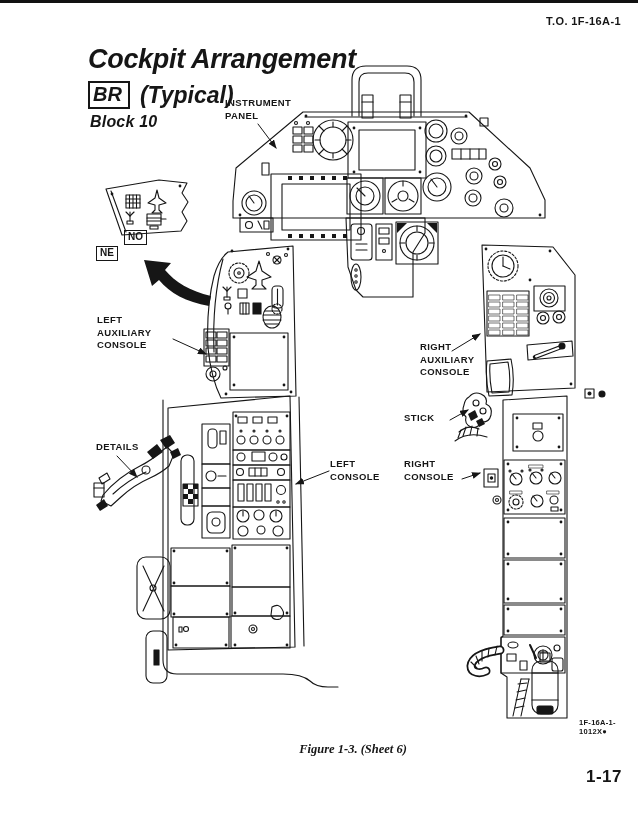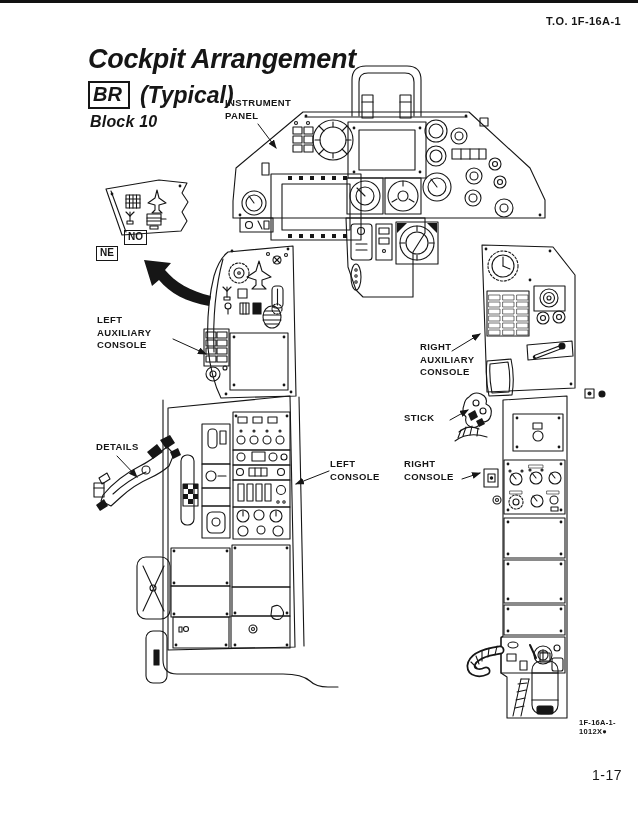--- a/index.html
+++ b/index.html
@@ -23,21 +23,21 @@
   .co-leftconsole{left:330px;top:458px;}
   .co-rightconsole{left:404px;top:458px;}
   .co-rightaux{left:420px;top:341px;}
   .co-stick{left:396px;top:412px;margin-left:8px;}
   .eff-badge{font-size:10px;font-weight:700;border:1.5px solid #161616;padding:0 3px;line-height:1.25;}
   .badge-ne{left:96px;top:246px;}
   .badge-no{left:124px;top:230px;}
   .note{left:295px;top:681px;font-size:9.6px;font-weight:600;letter-spacing:.2px;line-height:1.34;white-space:pre-line;width:190px;}
   .figure-code{left:552px;top:718px;font-size:7.5px;font-weight:600;letter-spacing:.3px;margin-left:27px;}
   .caption{left:248px;top:742px;width:210px;text-align:center;font-family:"Liberation Serif",serif;font-style:italic;font-weight:600;font-size:12.5px;}
-  .page-number{right:16px;top:767px;font-size:14px;font-weight:400;letter-spacing:.5px;}
+  .page-number{right:16px;top:767px;font-size:17px;font-weight:700;letter-spacing:.5px;}
   svg{position:absolute;left:0;top:0;}
 </style>
 </head>
 <body>
 
 <div class="page">
 
   <div class="abs page-edge"></div>
 
   <svg width="638" height="830" viewBox="0 0 638 830">
@@ -571,14 +571,15 @@
   <div class="abs callout co-leftconsole">LEFT
 CONSOLE</div>
   <div class="abs callout co-rightconsole">RIGHT
 CONSOLE</div>
   <div class="abs callout co-rightaux">RIGHT
 AUXILIARY
 CONSOLE</div>
   <div class="abs callout co-stick">STICK</div>
 
   <div class="abs figure-code">1F-16A-1-1012X●</div>
+  <div class="abs caption">Figure 1-3. (Sheet 6)</div>
   <div class="abs page-number">1-17</div>
 </div>
 
 </body></html>

